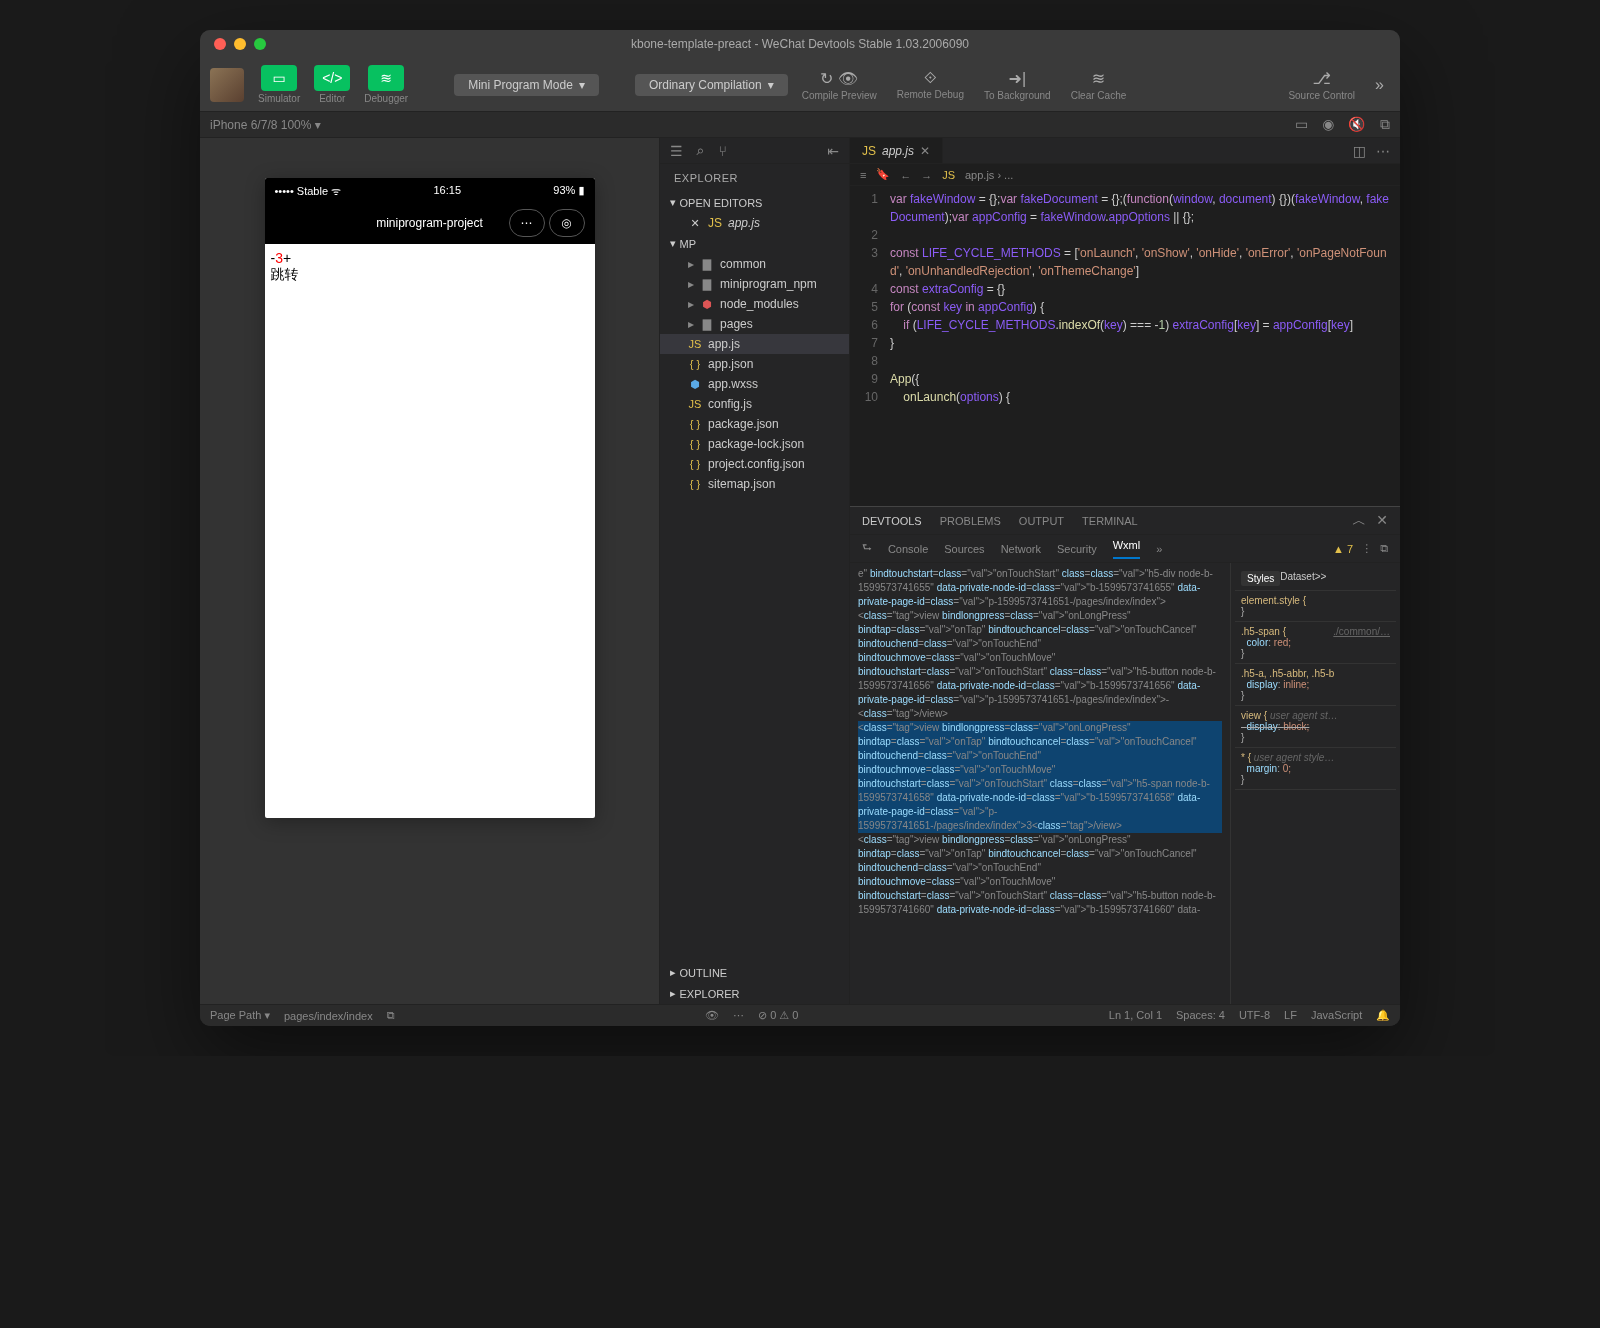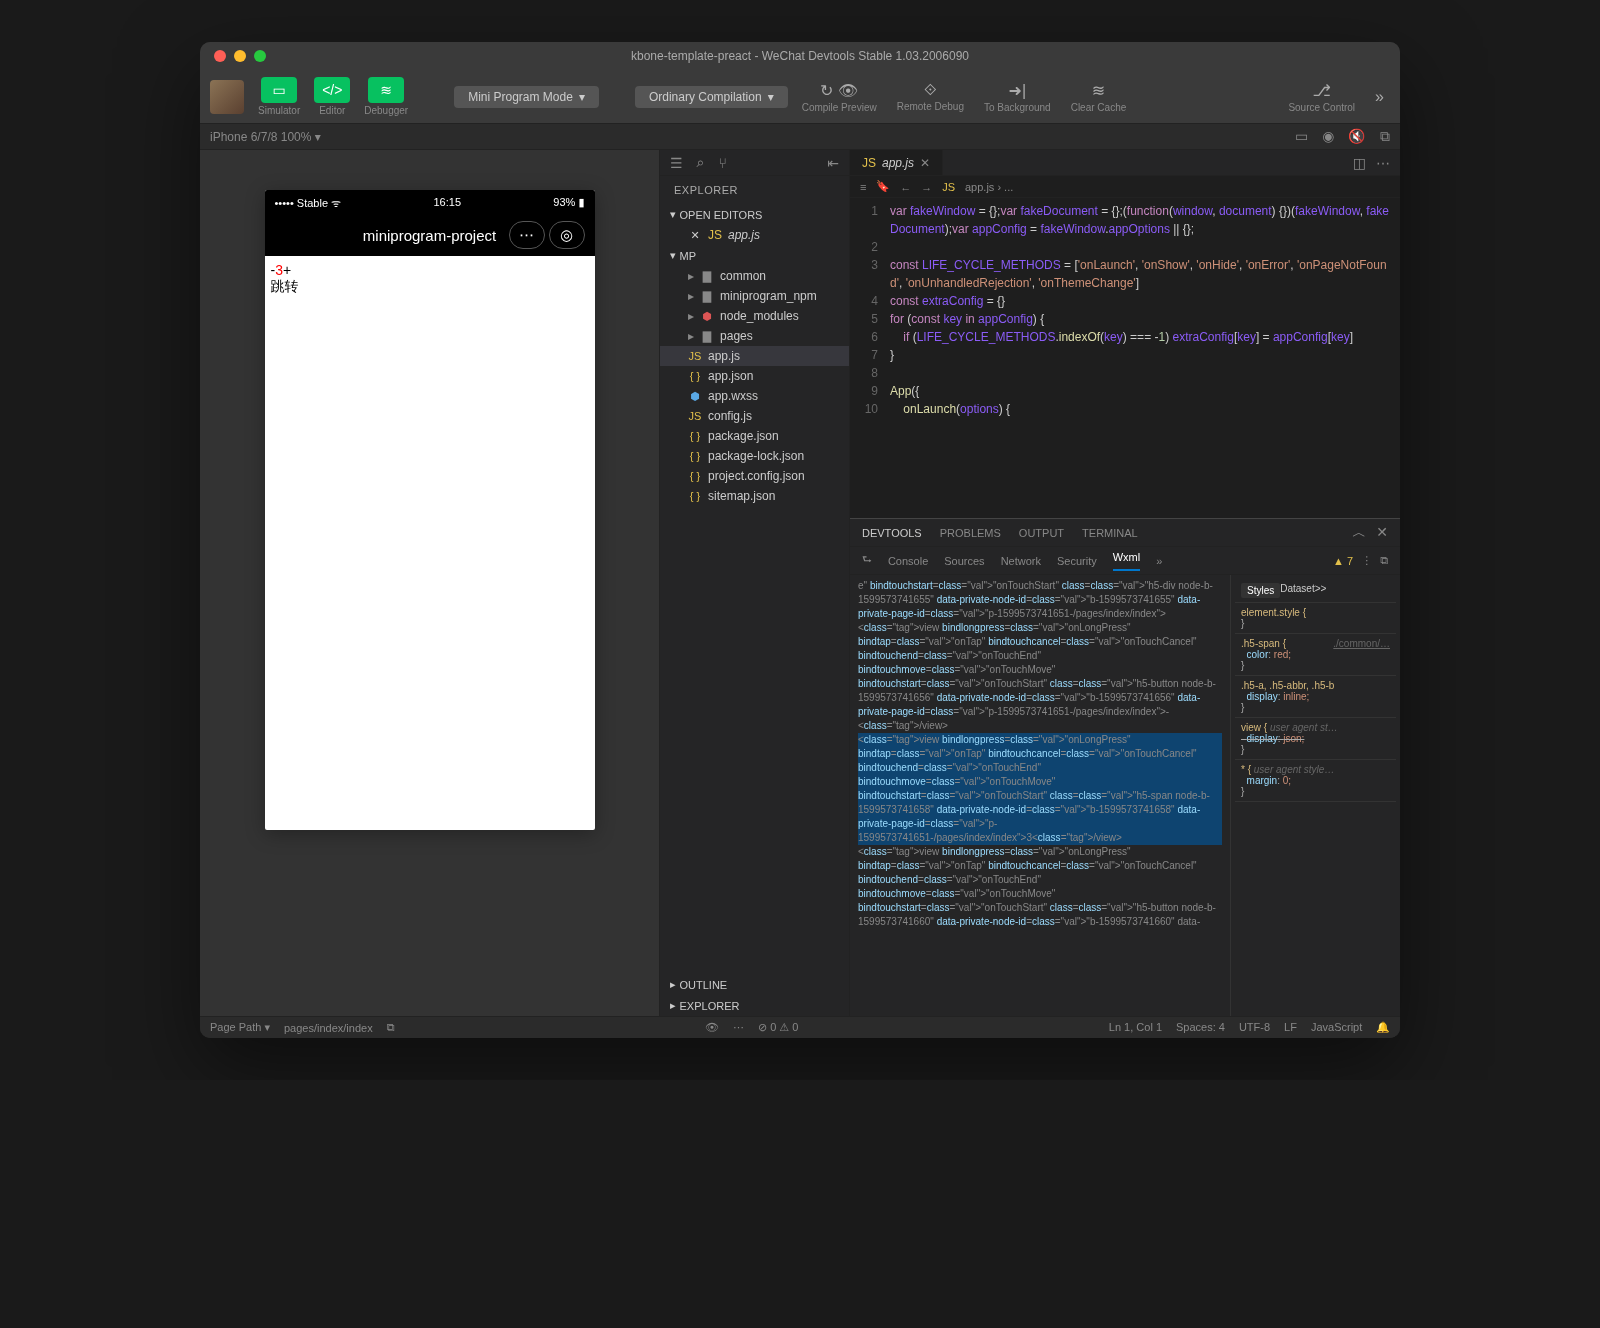--- a/index.html
+++ b/index.html
@@ -1,17 +1,17 @@
 <!DOCTYPE html>
 <html><head>
 <meta charset="utf-8">
 <style>
 * { margin:0; padding:0; box-sizing:border-box; font-family:-apple-system,BlinkMacSystemFont,"Segoe UI",sans-serif; }
 body { background:#1a1a1a; color:#ccc; font-size:12px; display:flex; justify-content:center; }
-.window { width:1200px; height:996px; background:#2b2b2b; border-radius:10px; overflow:hidden; box-shadow:0 30px 80px rgba(0,0,0,.5); margin:42px 0; display:flex; flex-direction:column; }
+.window { width:1200px; height:996px; background:#2b2b2b; border-radius:10px; overflow:hidden; box-shadow:0 30px 80px rgba(0,0,0,.5); margin:30px 0; display:flex; flex-direction:column; }
 .titlebar { height:28px; background:#3a3a3a; display:flex; align-items:center; position:relative; }
 .traffic { display:flex; gap:8px; padding-left:14px; }
 .dot { width:12px; height:12px; border-radius:50%; }
 .red{background:#ff5f56}.yellow{background:#ffbd2e}.green{background:#27c93f}
 .title { position:absolute; left:50%; transform:translateX(-50%); color:#aaa; font-size:12px; }
 .toolbar { height:54px; background:#3a3a3a; display:flex; align-items:center; padding:0 10px; gap:8px; border-bottom:1px solid #222; }
 .avatar { width:34px; height:34px; border-radius:4px; background:linear-gradient(135deg,#8b7355,#5a4030); }
 .tbgrp { display:flex; flex-direction:column; align-items:center; gap:2px; margin-left:6px; }
 .sq { width:36px; height:26px; background:#07c160; border-radius:4px; display:flex; align-items:center; justify-content:center; color:#fff; font-size:14px;}
 .tbgrp span{font-size:10px;color:#888}
@@ -19,21 +19,21 @@
 .tbico { display:flex; flex-direction:column; align-items:center; gap:2px; color:#888; padding:0 6px;}
 .tbico .i{font-size:16px;color:#aaa}
 .tbico span{font-size:10px}
 .spacer{flex:1}
 .row2 { height:26px; background:#2b2b2b; display:flex; align-items:center; padding:0 10px; color:#888; border-bottom:1px solid #222; }
 .row2 .rIcons{margin-left:auto;display:flex;gap:14px;color:#888;font-size:14px}
 .mainarea { flex:1; display:flex; overflow:hidden; }
 .simcol { width:460px; background:#333; display:flex; flex-direction:column; align-items:center; padding-top:40px; border-right:1px solid #222;}
 .phone { width:330px; height:640px; background:#fff; box-shadow:0 4px 20px rgba(0,0,0,.3); border-radius:2px; overflow:hidden;}
 .pbar1{height:24px;background:#000;color:#fff;display:flex;align-items:center;justify-content:space-between;padding:0 10px;font-size:11px}
-.pbar2{height:42px;background:#000;color:#fff;display:flex;align-items:center;justify-content:center;position:relative;font-size:15px}
+.pbar2{height:42px;background:#000;color:#fff;display:flex;align-items:center;justify-content:center;position:relative;font-size:12px}
 .caps{position:absolute;right:10px;display:flex;gap:4px}
 .cap{width:36px;height:28px;border:1px solid #555;border-radius:14px;display:flex;align-items:center;justify-content:center;color:#fff}
 .pbody{background:#fff;color:#000;padding:6px;font-size:14px;text-align:left}
 .pbody .line1 span:nth-child(1){color:#000}.pbody .line1 span:nth-child(2){color:red}.pbody .line1 span:nth-child(3){color:#000}
 .explorer { width:190px; background:#252526; display:flex; flex-direction:column; border-right:1px solid #222;}
 .extop{height:26px;display:flex;align-items:center;gap:14px;padding:0 10px;color:#888;border-bottom:1px solid #222;font-size:14px}
 .exhdr{padding:8px 14px;color:#aaa;font-size:11px;letter-spacing:.5px}
 .exsec{padding:4px 10px;color:#ccc;font-size:11px;display:flex;align-items:center;gap:4px}
 .exitem{padding:3px 10px 3px 28px;color:#ccc;font-size:12px;display:flex;align-items:center;gap:6px;cursor:pointer}
 .exitem.sel2{background:#37373d}
@@ -296,21 +296,21 @@
           <div class="styles">
             <div class="sttab">
               <span class="on">Styles</span>
               <span>Dataset</span>
               <span>&gt;&gt;</span>
             </div>
             <div id="styleblocks">
                 <div class="stblk"><span class="sel3">element.style {</span><br>}</div>
                 <div class="stblk"><span class="sel3">.h5-span {</span> <span style="color:#666;text-decoration:underline;float:right">./common/…</span><br>&nbsp;&nbsp;<span class="prop">color</span>: <span class="pv">red;</span><br>}</div>
                 <div class="stblk"><span class="sel3">.h5-a, .h5-abbr, .h5-b</span><br>&nbsp;&nbsp;<span class="prop">display</span>: <span class="pv">inline;</span><br>}</div>
-                <div class="stblk"><span class="sel3">view {</span> <span style="color:#666;font-style:italic">user agent st…</span><br><span class="strike">&nbsp;&nbsp;<span class="prop">display</span>: <span class="pv">json;</span></span><br>}</div>
+                <div class="stblk"><span class="sel3">view {</span> <span style="color:#666;font-style:italic">user agent st…</span><br><span class="strike">&nbsp;&nbsp;<span class="prop">display</span>: <span class="pv">block;</span></span><br>}</div>
                 <div class="stblk"><span class="sel3">* {</span> <span style="color:#666;font-style:italic">user agent style…</span><br>&nbsp;&nbsp;<span class="prop">margin</span>: <span class="pv">0;</span><br>}</div>
               </div>
           </div>
         </div>
       </div>
     </div>
   </div>
 
   <div class="statusbar">
     <span>Page Path ▾</span>

